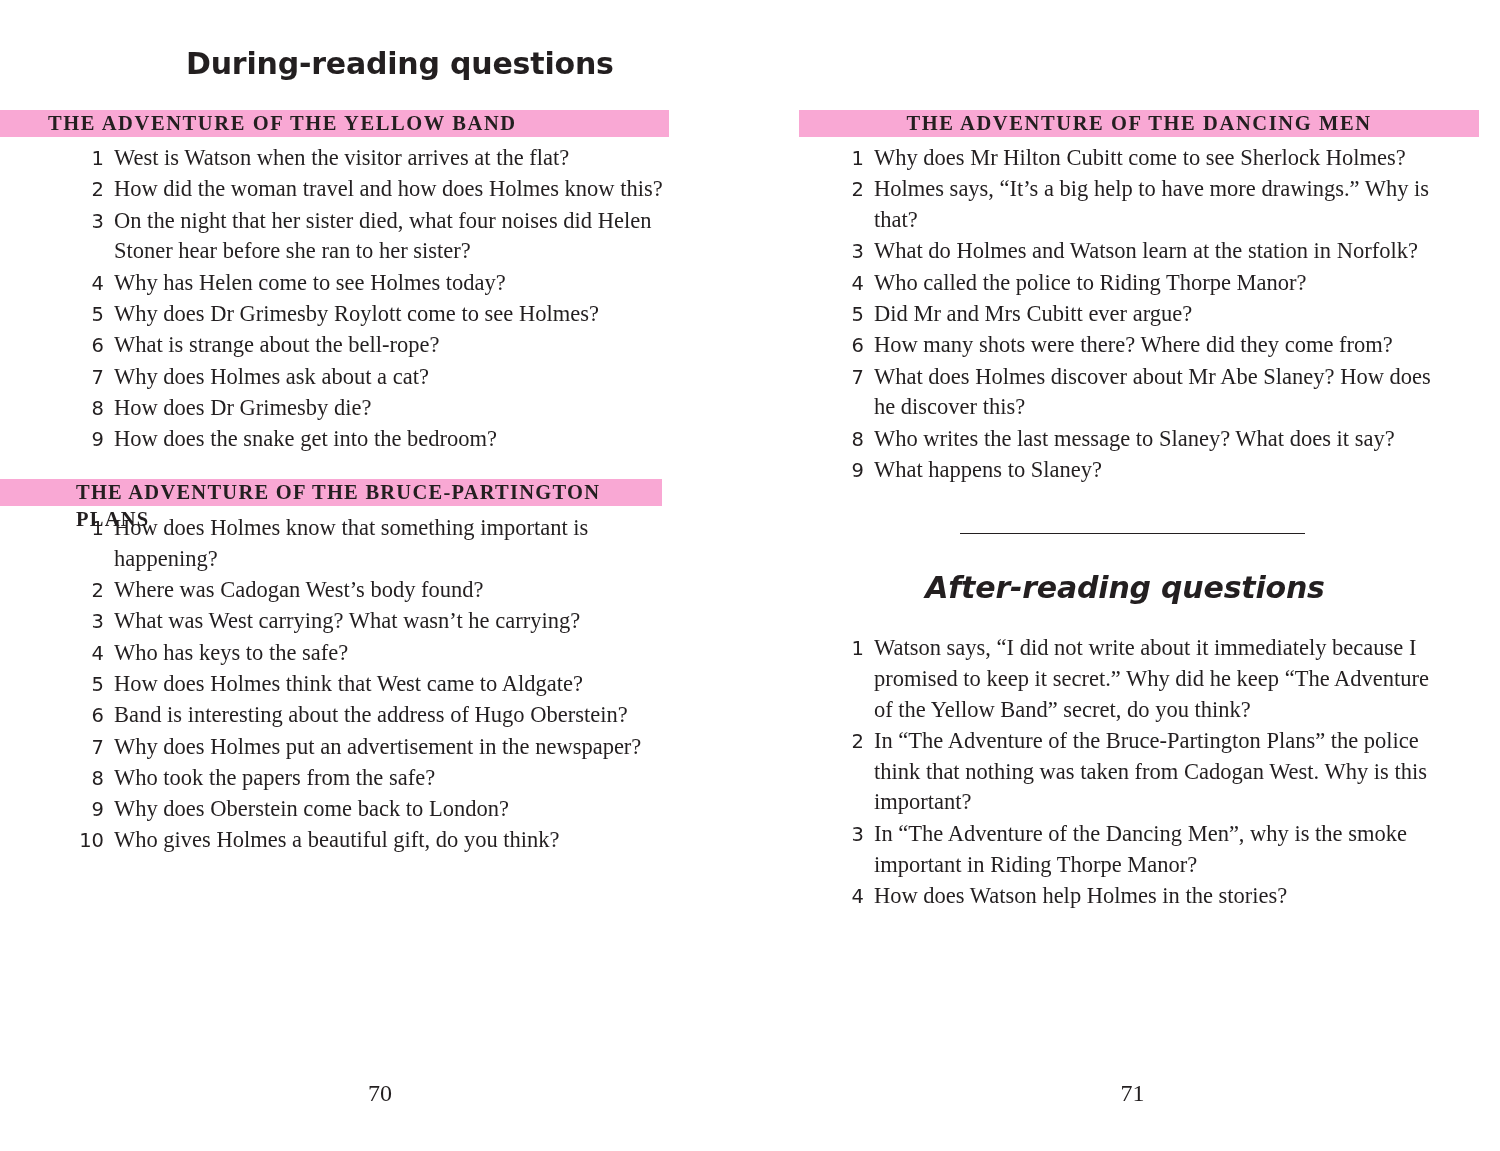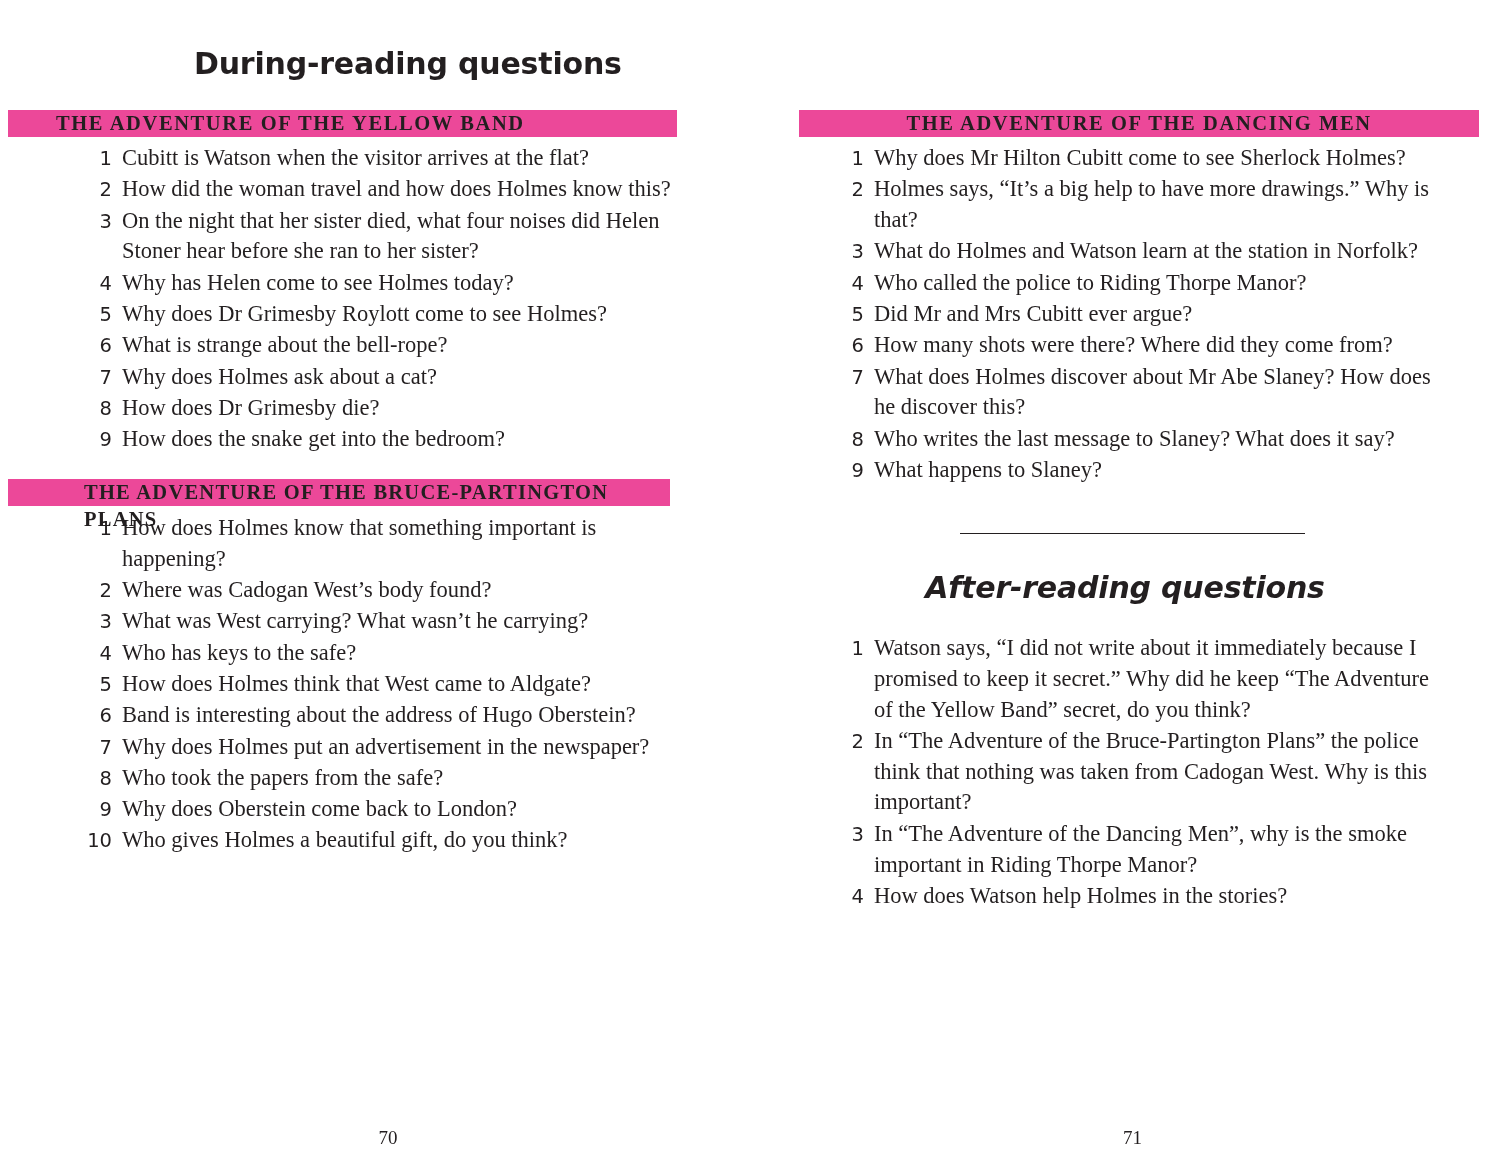--- a/index.html
+++ b/index.html
@@ -17,21 +17,21 @@
   }
   .page {
     position: absolute;
     top: 0; left: 0;
     width: 1500px;
     height: 1151px;
   }
   
   .col-left {
     position: absolute;
-    left: 8px;
+    left: 0px;
     top: 0px;
     width: 720px;
     height: 947px;
   }
   .col-right {
     position: absolute;
     left: 750px;
     top: 0px;
     width: 750px;
     height: 1131px;
@@ -52,21 +52,21 @@
   .heading-after {
     position: absolute;
     left: 0px;
     top: 570px;
     width: 750px;
     text-align: center;
     font-style: italic;
   }
 
   .story-bar {
-    background: #ec4899;
+    background: #f9a8d4;
     color: #231f20;
     font-family: "Liberation Serif", serif;
     font-variant: small-caps;
     font-weight: bold;
     font-size: 20.5px;
     letter-spacing: 1.6px;
     height: 27px;
     line-height: 27px;
     box-sizing: border-box;
   }
@@ -157,23 +157,22 @@
     left: 210px;
     top: 533px;
     width: 345px;
     height: 1px;
     background: #231f20;
   }
 
   .folio {
     position: absolute;
     font-family: "Liberation Serif", serif;
-    font-size: 19px;
+    font-size: 24px;
     color: #231f20;
-    margin-top: 47px;
   }
   .folio-left {
     left: 0;
     top: 1080px;
     width: 760px;
     text-align: center;
   }
   .folio-right {
     left: 0;
     top: 1080px;
@@ -188,21 +187,21 @@
 
   <div class="col-left">
 
     <div class="main-heading heading-during">During-reading questions</div>
 
     <div class="story-bar bar-yellow">THE ADVENTURE OF THE YELLOW BAND</div>
 
     <ol class="qlist list-yellow">
       <li>
         <span class="num">1</span>
-        <span class="qtext">Cubitt is Watson when the visitor arrives at the flat?</span>
+        <span class="qtext">West is Watson when the visitor arrives at the flat?</span>
       </li>
       <li>
         <span class="num">2</span>
         <span class="qtext">How did the woman travel and how does Holmes know this?</span>
       </li>
       <li>
         <span class="num">3</span>
         <span class="qtext">On the night that her sister died, what four noises did Helen Stoner hear before she ran to her sister?</span>
       </li>
       <li>

